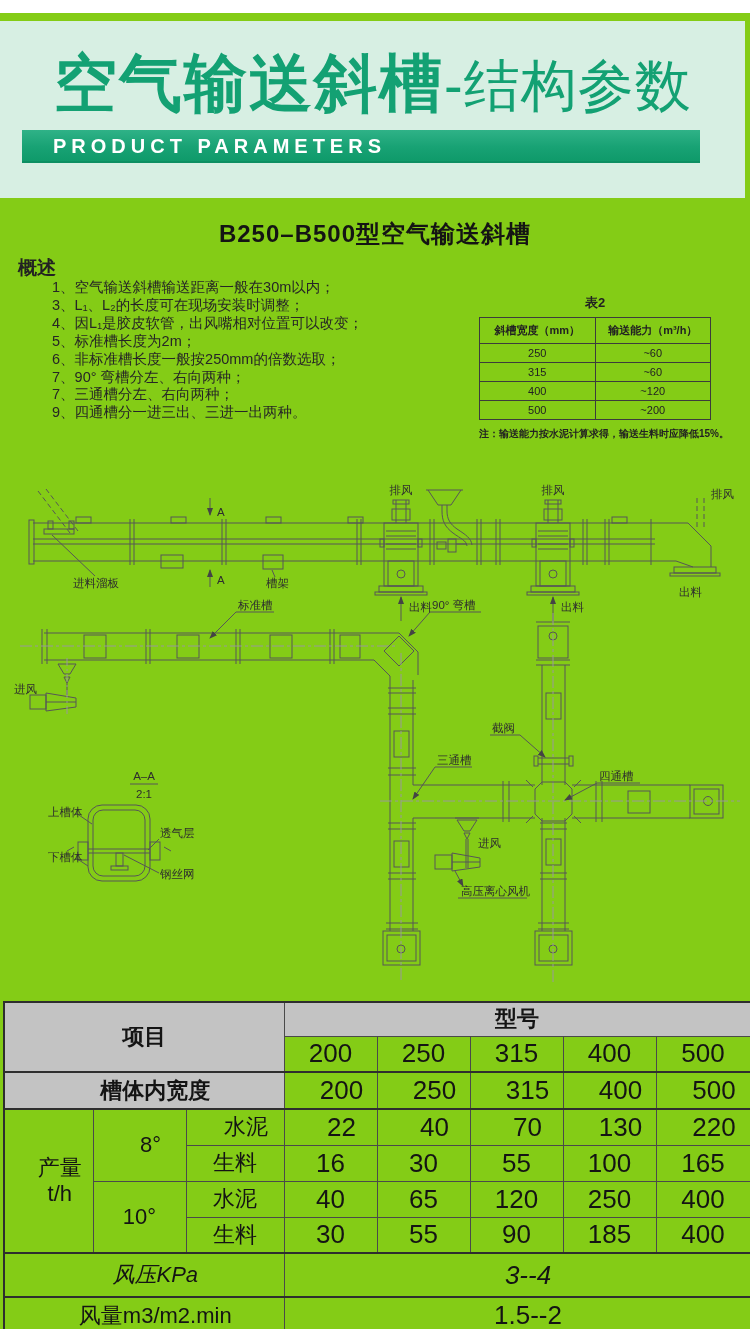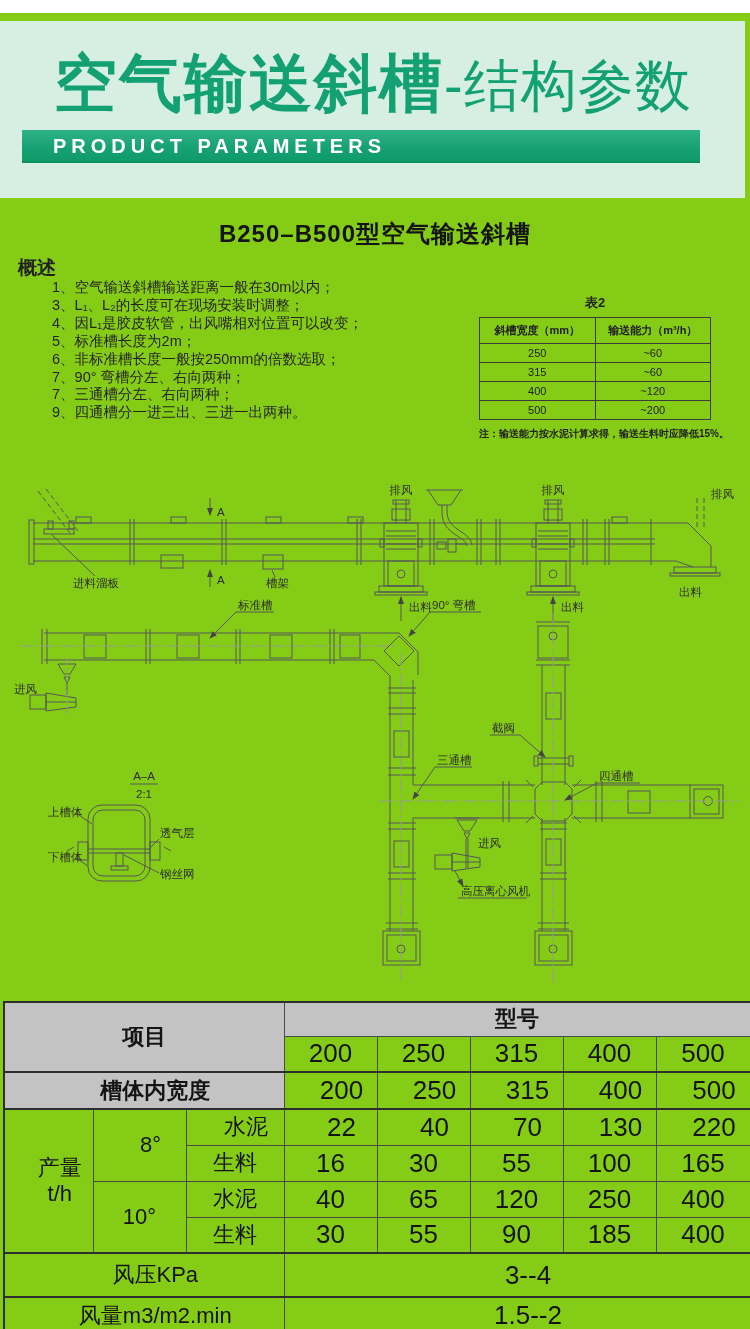--- a/index.html
+++ b/index.html
@@ -37,21 +37,21 @@
   .dwg-wrap { position:absolute; top:430px; left:0; width:750px; height:548px; }
   .dwg-wrap svg { display:block; }
 
   
   .spec { position:absolute; top:988px; left:3px; width:746px; border-collapse:collapse; table-layout:fixed; }
   .spec td { border:1px solid #4a4a4a; text-align:center; vertical-align:middle; color:#141414; }
   .spec .gray { background:#c3c3c3; }
   .spec .lbl  { font-size:22px; font-weight:bold; }
   .spec .lbl2 { font-size:22px; font-weight:normal; }
   .spec .num  { font-size:26px; font-weight:normal; }
-  .spec .h34 { height:34px; } .spec .h36 { height:36px; } .spec .h37 { height:37px; } .spec .h35 { height:44px; }
+  .spec .h34 { height:34px; } .spec .h36 { height:36px; } .spec .h37 { height:37px; } .spec .h35 { height:44px;font-style:italic; }
   .spec .btk { border-top:2px solid #2e2e2e;padding-left:22px; }
   .spec .out-l { border-left:2px solid #2e2e2e; } .spec .out-t { border-top:2px solid #2e2e2e; }
   .spec .out-b { border-bottom:2px solid #2e2e2e; }
   .prod-lbl div { line-height:26px; }
 </style>
 </head>
 <body>
 
 <div class="page">
 

